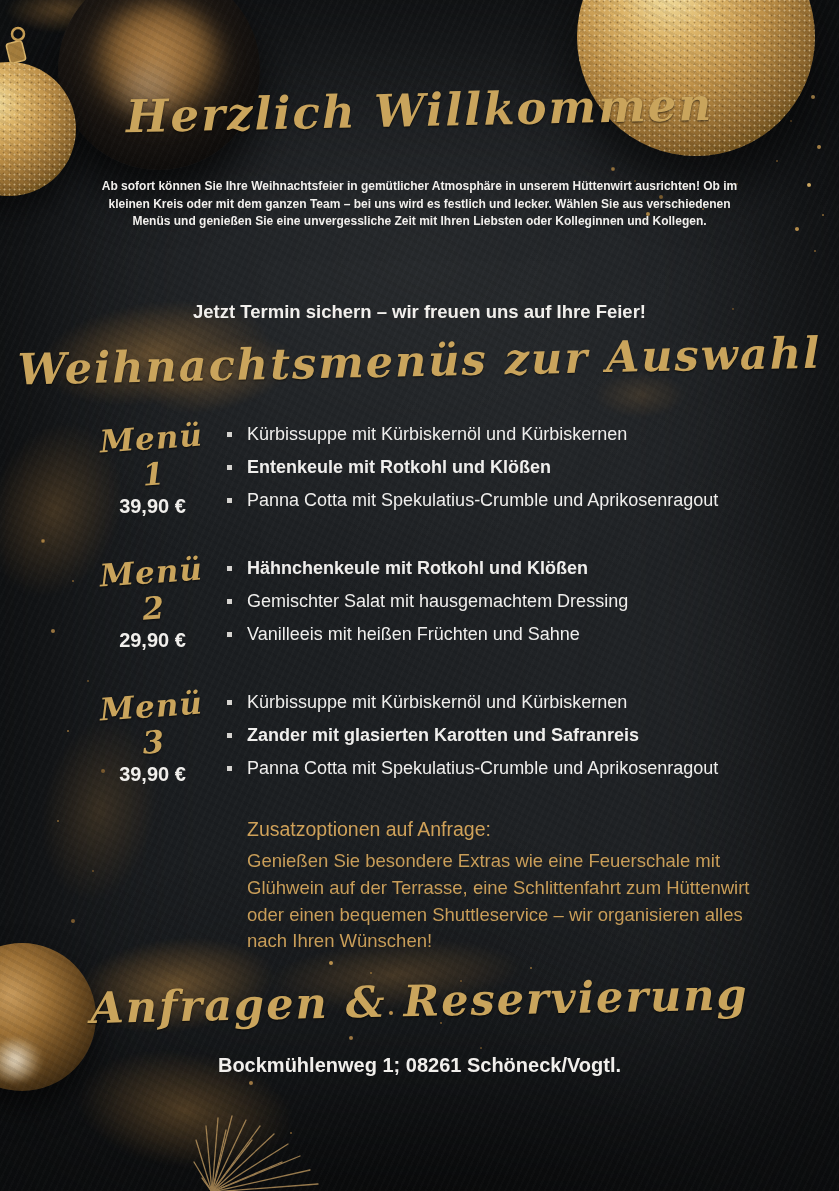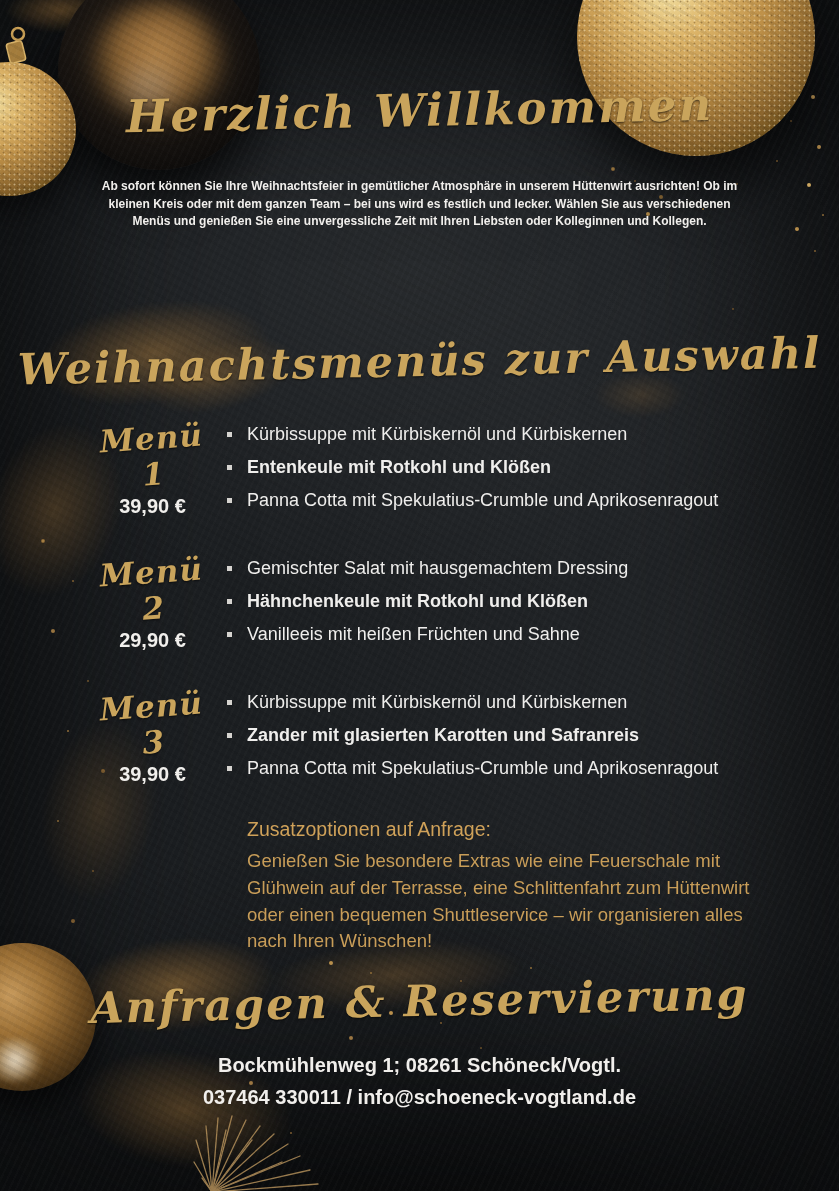--- a/index.html
+++ b/index.html
@@ -170,20 +170,21 @@
         <line x1="20" y1="80" x2="10" y2="66"></line>
     </g>
   </svg>
 
   <div class="texture"></div>
 
   <div class="script heading-welcome">Herzlich Willkommen</div>
 
   <p class="intro">Ab sofort können Sie Ihre Weihnachtsfeier in gemütlicher Atmosphäre in unserem Hüttenwirt ausrichten! Ob im kleinen Kreis oder mit dem ganzen Team – bei uns wird es festlich und lecker. Wählen Sie aus verschiedenen Menüs und genießen Sie eine unvergessliche Zeit mit Ihren Liebsten oder Kolleginnen und Kollegen.</p>
 
+  <div class="cta">Jetzt Termin sichern – wir freuen uns auf Ihre Feier!</div>
 
   <div class="script heading-menus">Weihnachtsmenüs zur Auswahl</div>
 
   <div class="menu-row" id="menu-row-1">
     <div class="menu-label-col">
       <div class="script menu-name">Menü 1</div>
       <div class="menu-price">39,90 €</div>
     </div>
     <div class="menu-courses">
       <div class="course">
@@ -200,27 +201,27 @@
         </div>
     </div>
   </div>
 
   <div class="menu-row" id="menu-row-2">
     <div class="menu-label-col">
       <div class="script menu-name">Menü 2</div>
       <div class="menu-price">29,90 €</div>
     </div>
     <div class="menu-courses">
+      <div class="course bold">
+          <span class="bullet"></span>
+          <span>Hähnchenkeule mit Rotkohl und Klößen</span>
+        </div>
       <div class="course">
           <span class="bullet"></span>
           <span>Gemischter Salat mit hausgemachtem Dressing</span>
-        </div>
-      <div class="course bold">
-          <span class="bullet"></span>
-          <span>Hähnchenkeule mit Rotkohl und Klößen</span>
         </div>
       <div class="course">
           <span class="bullet"></span>
           <span>Vanilleeis mit heißen Früchten und Sahne</span>
         </div>
     </div>
   </div>
 
   <div class="menu-row" id="menu-row-3">
     <div class="menu-label-col">
@@ -243,15 +244,14 @@
     </div>
   </div>
 
   <div class="extras">
     <div class="extras-title">Zusatzoptionen auf Anfrage:</div>
     <div class="extras-body">Genießen Sie besondere Extras wie eine Feuerschale mit Glühwein auf der Terrasse, eine Schlittenfahrt zum Hüttenwirt oder einen bequemen Shuttleservice – wir organisieren alles nach Ihren Wünschen!</div>
   </div>
 
   <div class="script heading-contact">Anfragen &amp; Reservierung</div>
   <div class="contact-address">Bockmühlenweg 1; 08261 Schöneck/Vogtl.</div>
-  <div class="contact-phone">037464 330011 / info@schoeneck-vogtland.de</div>
 
 </div>
 
 </body></html>

